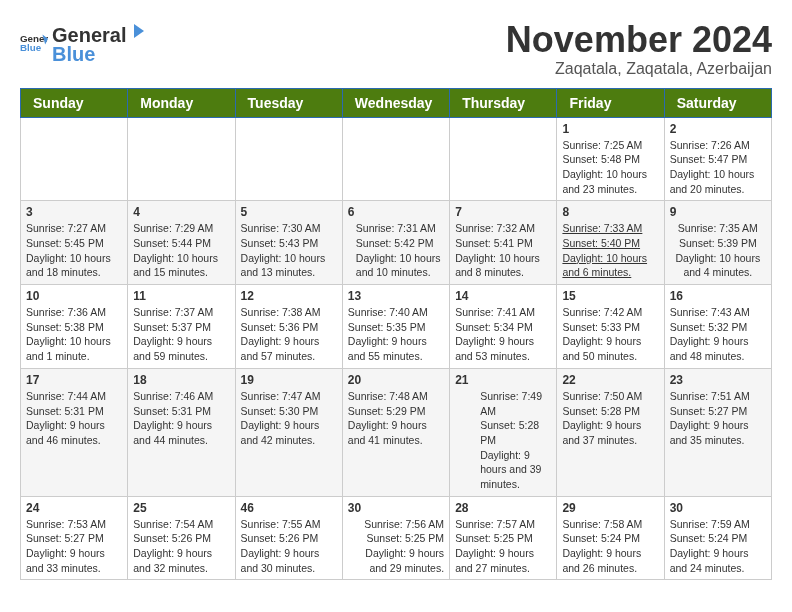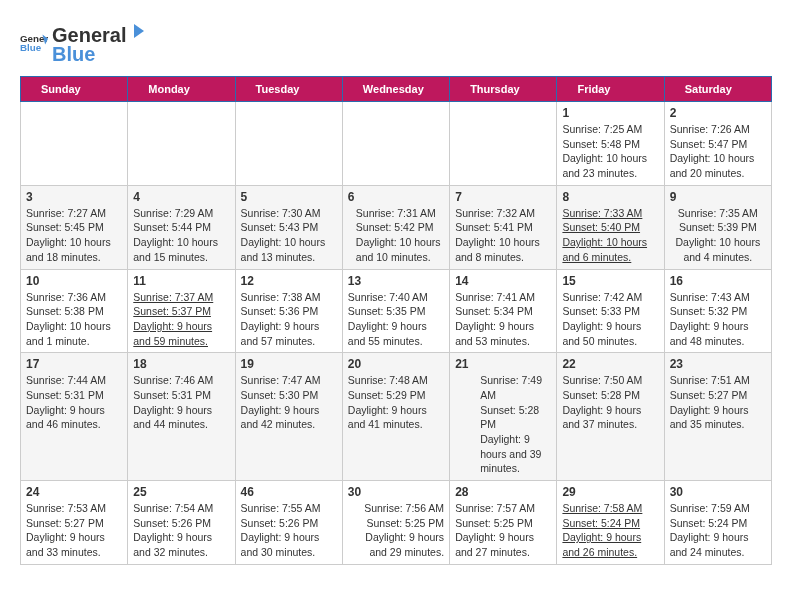--- a/index.html
+++ b/index.html
@@ -37,25 +37,25 @@
     .location-title {
       font-size: 16px;
       color: #555;
     }
     .calendar {
       width: 100%;
       border-collapse: collapse;
       border: 1px solid #ccc;
     }
     .calendar th {
-      background-color: #be185d;
+      background-color: #4d7c0f;
       color: #fff;
-      font-size: 11px;
+      font-size: 14px;
       font-weight: bold;
-      padding: 6px 20px;
+      padding: 6px 12px;
       text-align: left;
       border: 1px solid #2a6aaf;
     }
     .calendar td {
       vertical-align: top;
       border: 1px solid #ccc;
       padding: 4px 5px;
       width: 107px;
       min-height: 80px;
       font-size: 10.5px;
@@ -96,20 +96,24 @@
     <div>
       <div style="display:flex; align-items:baseline; gap:0px;">
         <span style="font-size:20px; font-weight:bold; color:#333;">General</span>
         <svg width="22" height="22" viewBox="0 0 22 22">
           <polygon points="8,4 18,11 8,18" fill="#4a90d9"></polygon>
         </svg>
       </div>
       <div style="font-size:20px; font-weight:bold; color:#4a90d9; margin-top:-4px;">Blue</div>
     </div>
   </div>
+  <div class="title-block">
+    <div class="month-title">November 2024</div>
+    <div class="location-title">Zaqatala, Zaqatala, Azerbaijan</div>
+  </div>
 </div>
 
 <table class="calendar">
   <thead>
     <tr>
     <th>Sunday</th>
         <th>Monday</th>
         <th>Tuesday</th>
         <th>Wednesday</th>
         <th>Thursday</th>
@@ -183,21 +187,21 @@
       </tr>
       <tr>
         <td>
           <span class="day-number">10</span>
           <div class="day-info" style="white-space: pre-line;">Sunrise: 7:36 AM
 Sunset: 5:38 PM
 Daylight: 10 hours and 1 minute.</div>
         </td>
         <td>
           <span class="day-number">11</span>
-          <div class="day-info" style="white-space: pre-line; text-decoration: underline;">Sunrise: 7:37 AM
+          <div class="day-info" style="white-space: pre-line;">Sunrise: 7:37 AM
 Sunset: 5:37 PM
 Daylight: 9 hours and 59 minutes.</div>
         </td>
         <td>
           <span class="day-number">12</span>
           <div class="day-info" style="white-space: pre-line;">Sunrise: 7:38 AM
 Sunset: 5:36 PM
 Daylight: 9 hours and 57 minutes.</div>
         </td>
         <td>
@@ -295,21 +299,21 @@
 Daylight: 9 hours and 29 minutes.</div>
         </td>
         <td>
           <span class="day-number">28</span>
           <div class="day-info" style="white-space: pre-line;">Sunrise: 7:57 AM
 Sunset: 5:25 PM
 Daylight: 9 hours and 27 minutes.</div>
         </td>
         <td>
           <span class="day-number">29</span>
-          <div class="day-info" style="white-space: pre-line; text-decoration: underline;">Sunrise: 7:58 AM
+          <div class="day-info" style="white-space: pre-line;">Sunrise: 7:58 AM
 Sunset: 5:24 PM
 Daylight: 9 hours and 26 minutes.</div>
         </td>
         <td>
           <span class="day-number">30</span>
           <div class="day-info" style="white-space: pre-line;">Sunrise: 7:59 AM
 Sunset: 5:24 PM
 Daylight: 9 hours and 24 minutes.</div>
         </td>
       </tr>

